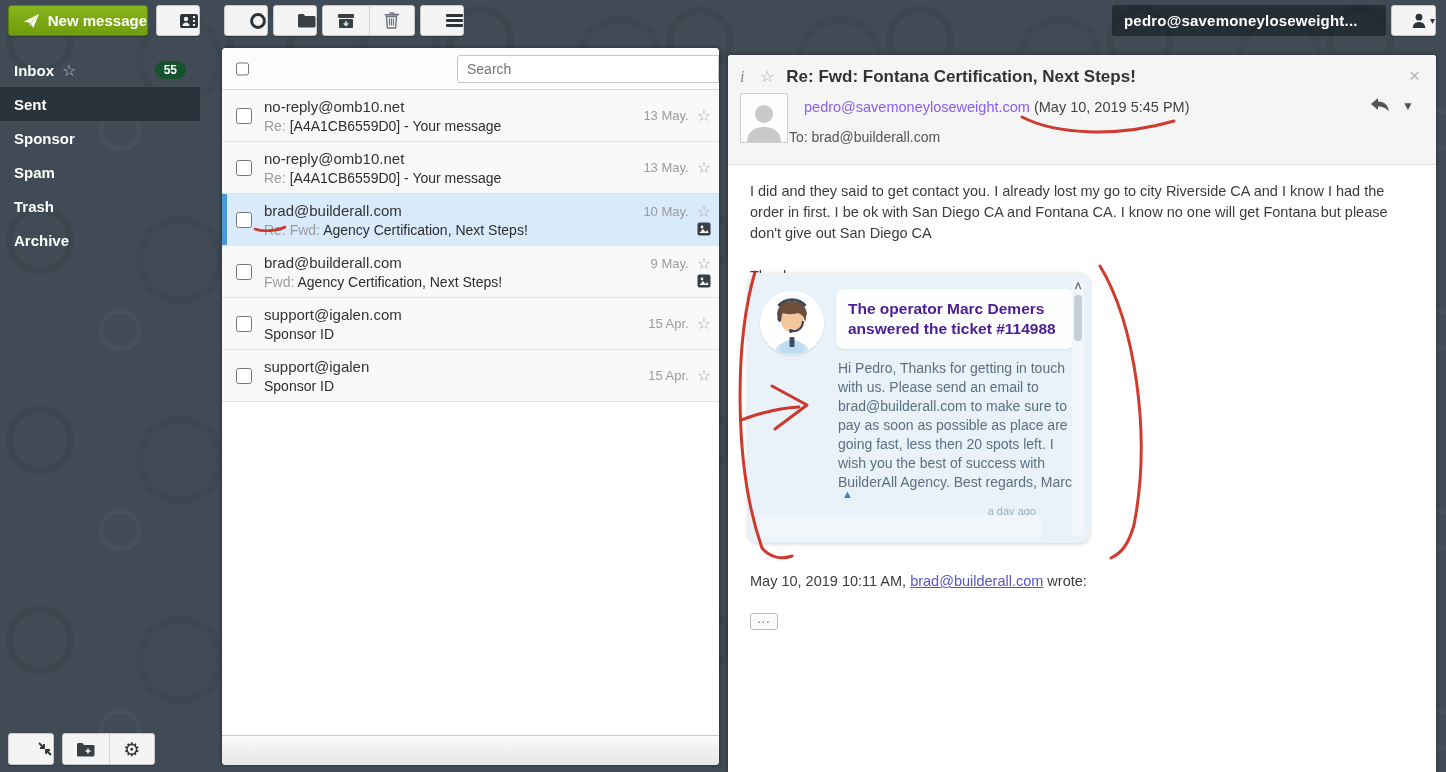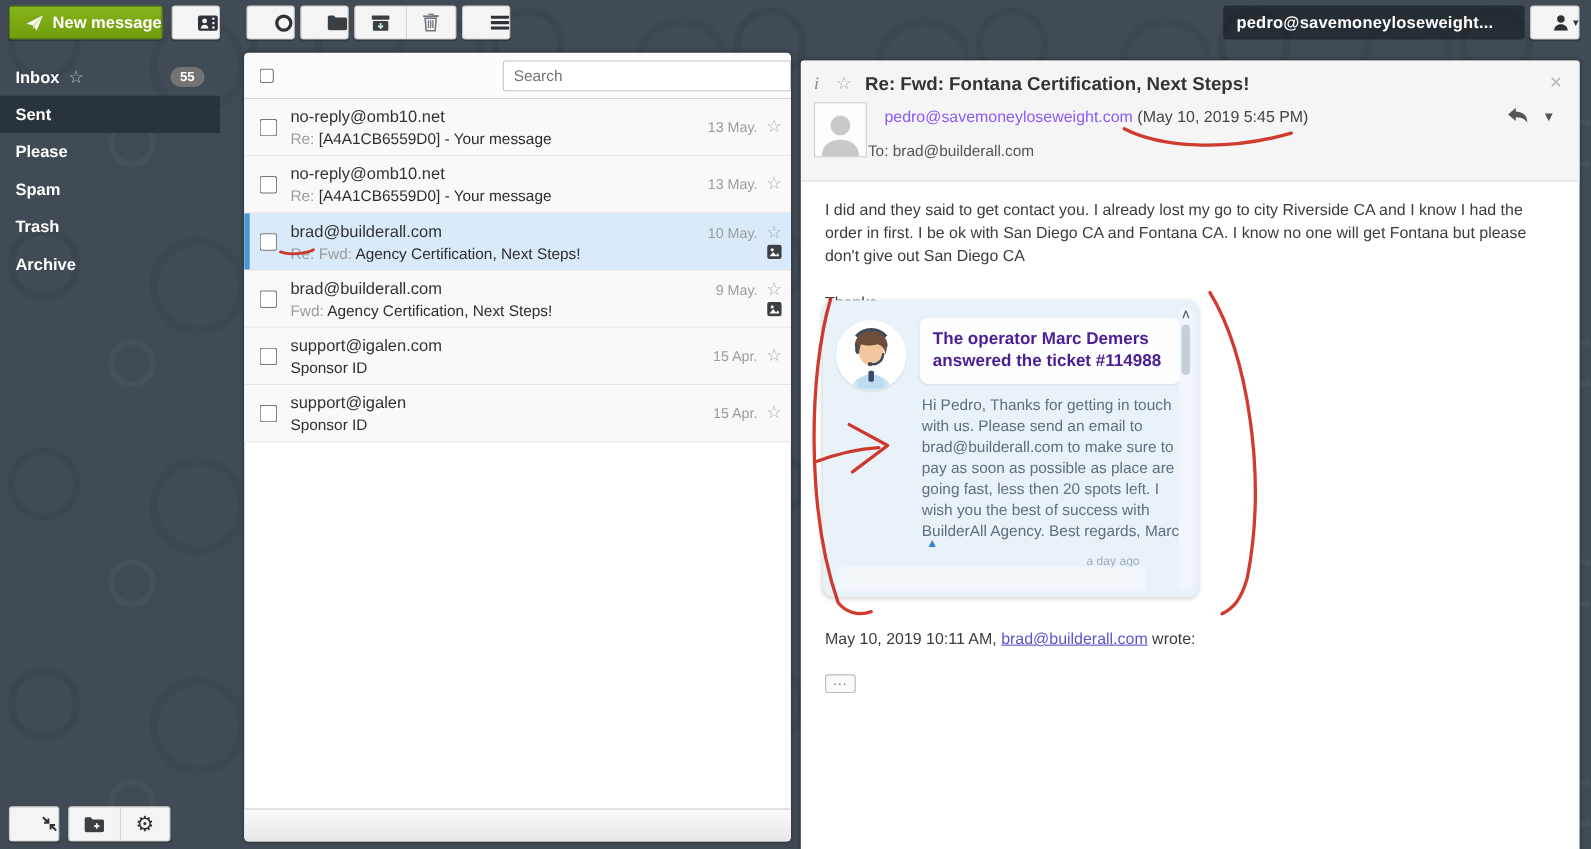--- a/index.html
+++ b/index.html
@@ -46,21 +46,21 @@
 
   
   #sidebar { position:absolute; left:0; top:53px; width:200px; }
   .nav-item {
     height:34px; display:flex; align-items:center; padding-left:14px;
     color:#fff; font-weight:bold; font-size:15px; cursor:pointer; position:relative;
   }
   .nav-item.selected { background:#29333c; }
   .nav-star { color:#b9c0c6; font-weight:normal; font-size:16px; margin-left:8px; }
   .nav-badge {
-    position:absolute; right:14px; background:#737373; color:#fff;
+    position:absolute; right:14px; background:#14532d; color:#fff;
     font-size:12px; font-weight:bold; border-radius:9px; padding:2px 9px;
   }
   #btn-compress { left:8px; bottom:7px; width:46px; height:32px; top:auto; position:absolute; }
   #grp-settings { left:62px; bottom:7px; width:93px; height:32px; top:auto; position:absolute; }
 
   
   #list-panel {
     position:absolute; left:222px; top:48px; width:497px; height:717px;
     background:#fff; border-radius:4px; overflow:hidden;
     box-shadow:0 0 4px rgba(0,0,0,0.4);
@@ -248,21 +248,21 @@
 <div id="sidebar">
   <div class="nav-item">
     <span>Inbox</span>
     <span class="nav-star">☆</span>
     <span class="nav-badge">55</span>
   </div>
   <div class="nav-item selected">
     <span>Sent</span>
   </div>
   <div class="nav-item">
-    <span>Please</span>
+    <span>Sponsor</span>
   </div>
   <div class="nav-item">
     <span>Spam</span>
   </div>
   <div class="nav-item">
     <span>Trash</span>
   </div>
   <div class="nav-item">
     <span>Archive</span>
   </div>

